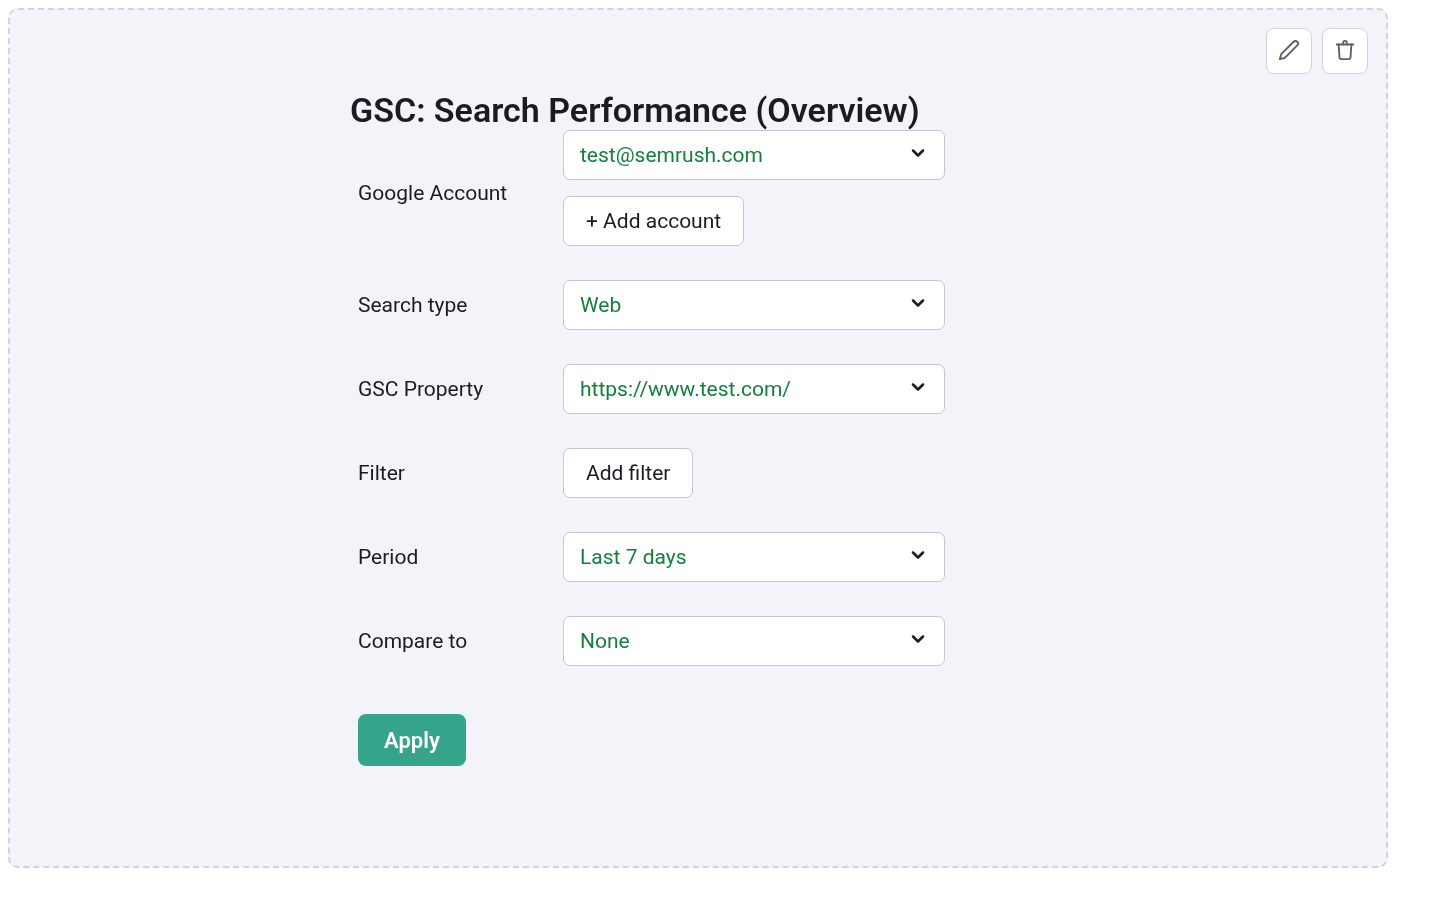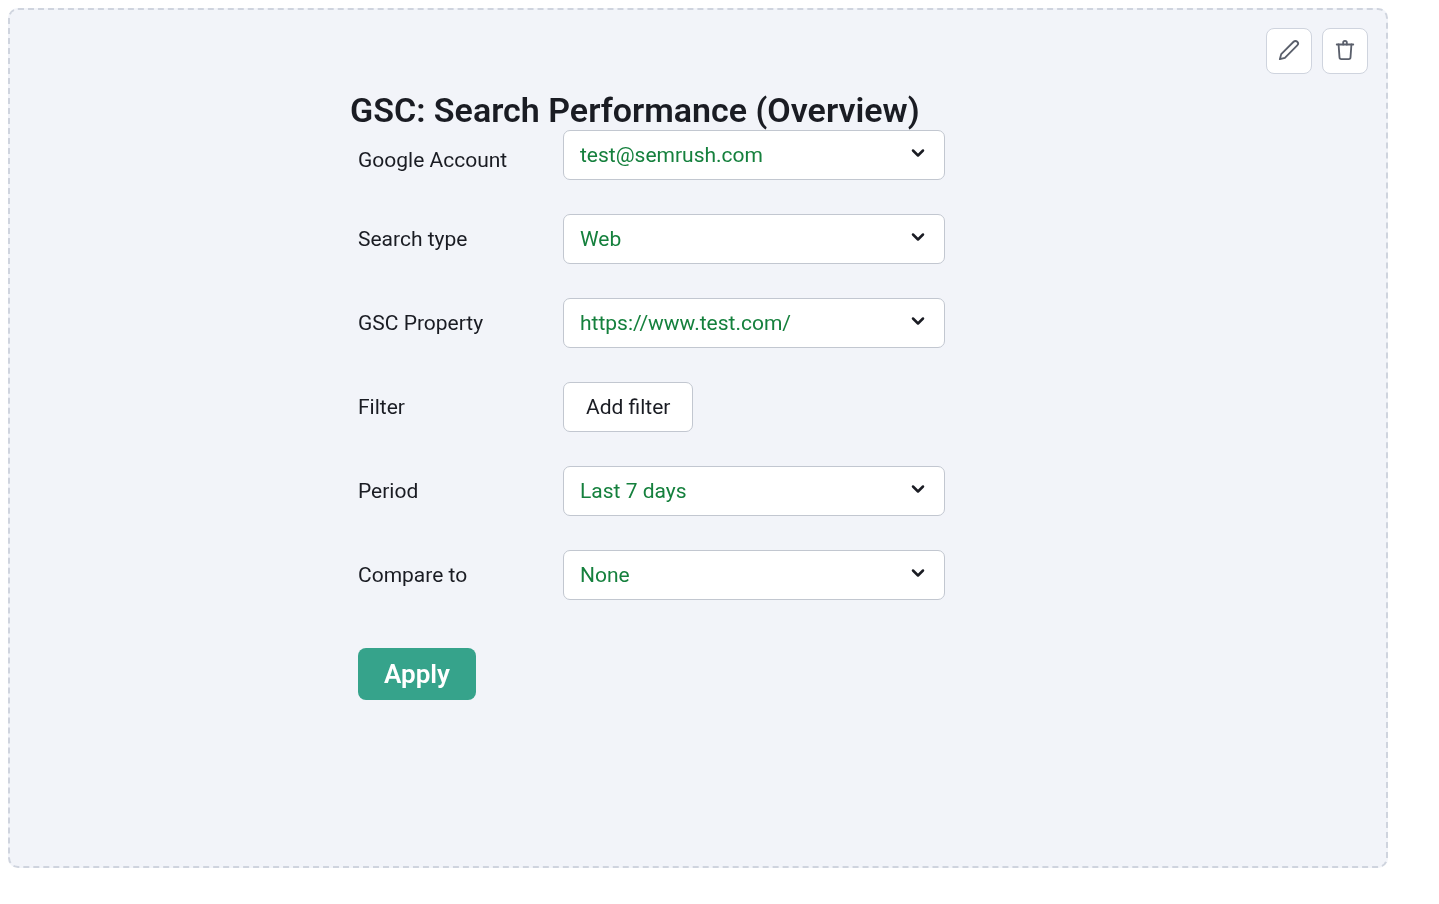--- a/index.html
+++ b/index.html
@@ -85,21 +85,21 @@
     display: inline-flex;
     align-items: center;
     font-family: inherit;
   }
   .primary-button {
     height: 52px;
     padding: 0 26px;
     background: #36a38b;
     border: none;
     border-radius: 8px;
-    font-size: 26px;
+    font-size: 22px;
     font-weight: 600;
     color: #ffffff;
     cursor: pointer;
     font-family: inherit;
     margin-top: 14px;
   }
 </style>
 </head>
 <body>
 
@@ -133,20 +133,21 @@
         <div class="form-label">Google Account</div>
         <div class="form-control-col">
           <div class="dropdown">
             <span class="dropdown-value">test@semrush.com</span>
             <span>
               <svg class="chevron" viewBox="0 0 24 24" fill="none" stroke="currentColor" stroke-width="3" stroke-linecap="round" stroke-linejoin="round">
                   <polyline points="6 9 12 15 18 9"></polyline>
                 </svg>
             </span>
           </div>
+          <button class="secondary-button">+ Add account</button>
         </div>
       </div>
 
       <div class="form-row align-center">
         <div class="form-label">Search type</div>
         <div class="dropdown">
           <span class="dropdown-value">Web</span>
           <span>
             <svg class="chevron" viewBox="0 0 24 24" fill="none" stroke="currentColor" stroke-width="3" stroke-linecap="round" stroke-linejoin="round">
                 <polyline points="6 9 12 15 18 9"></polyline>

